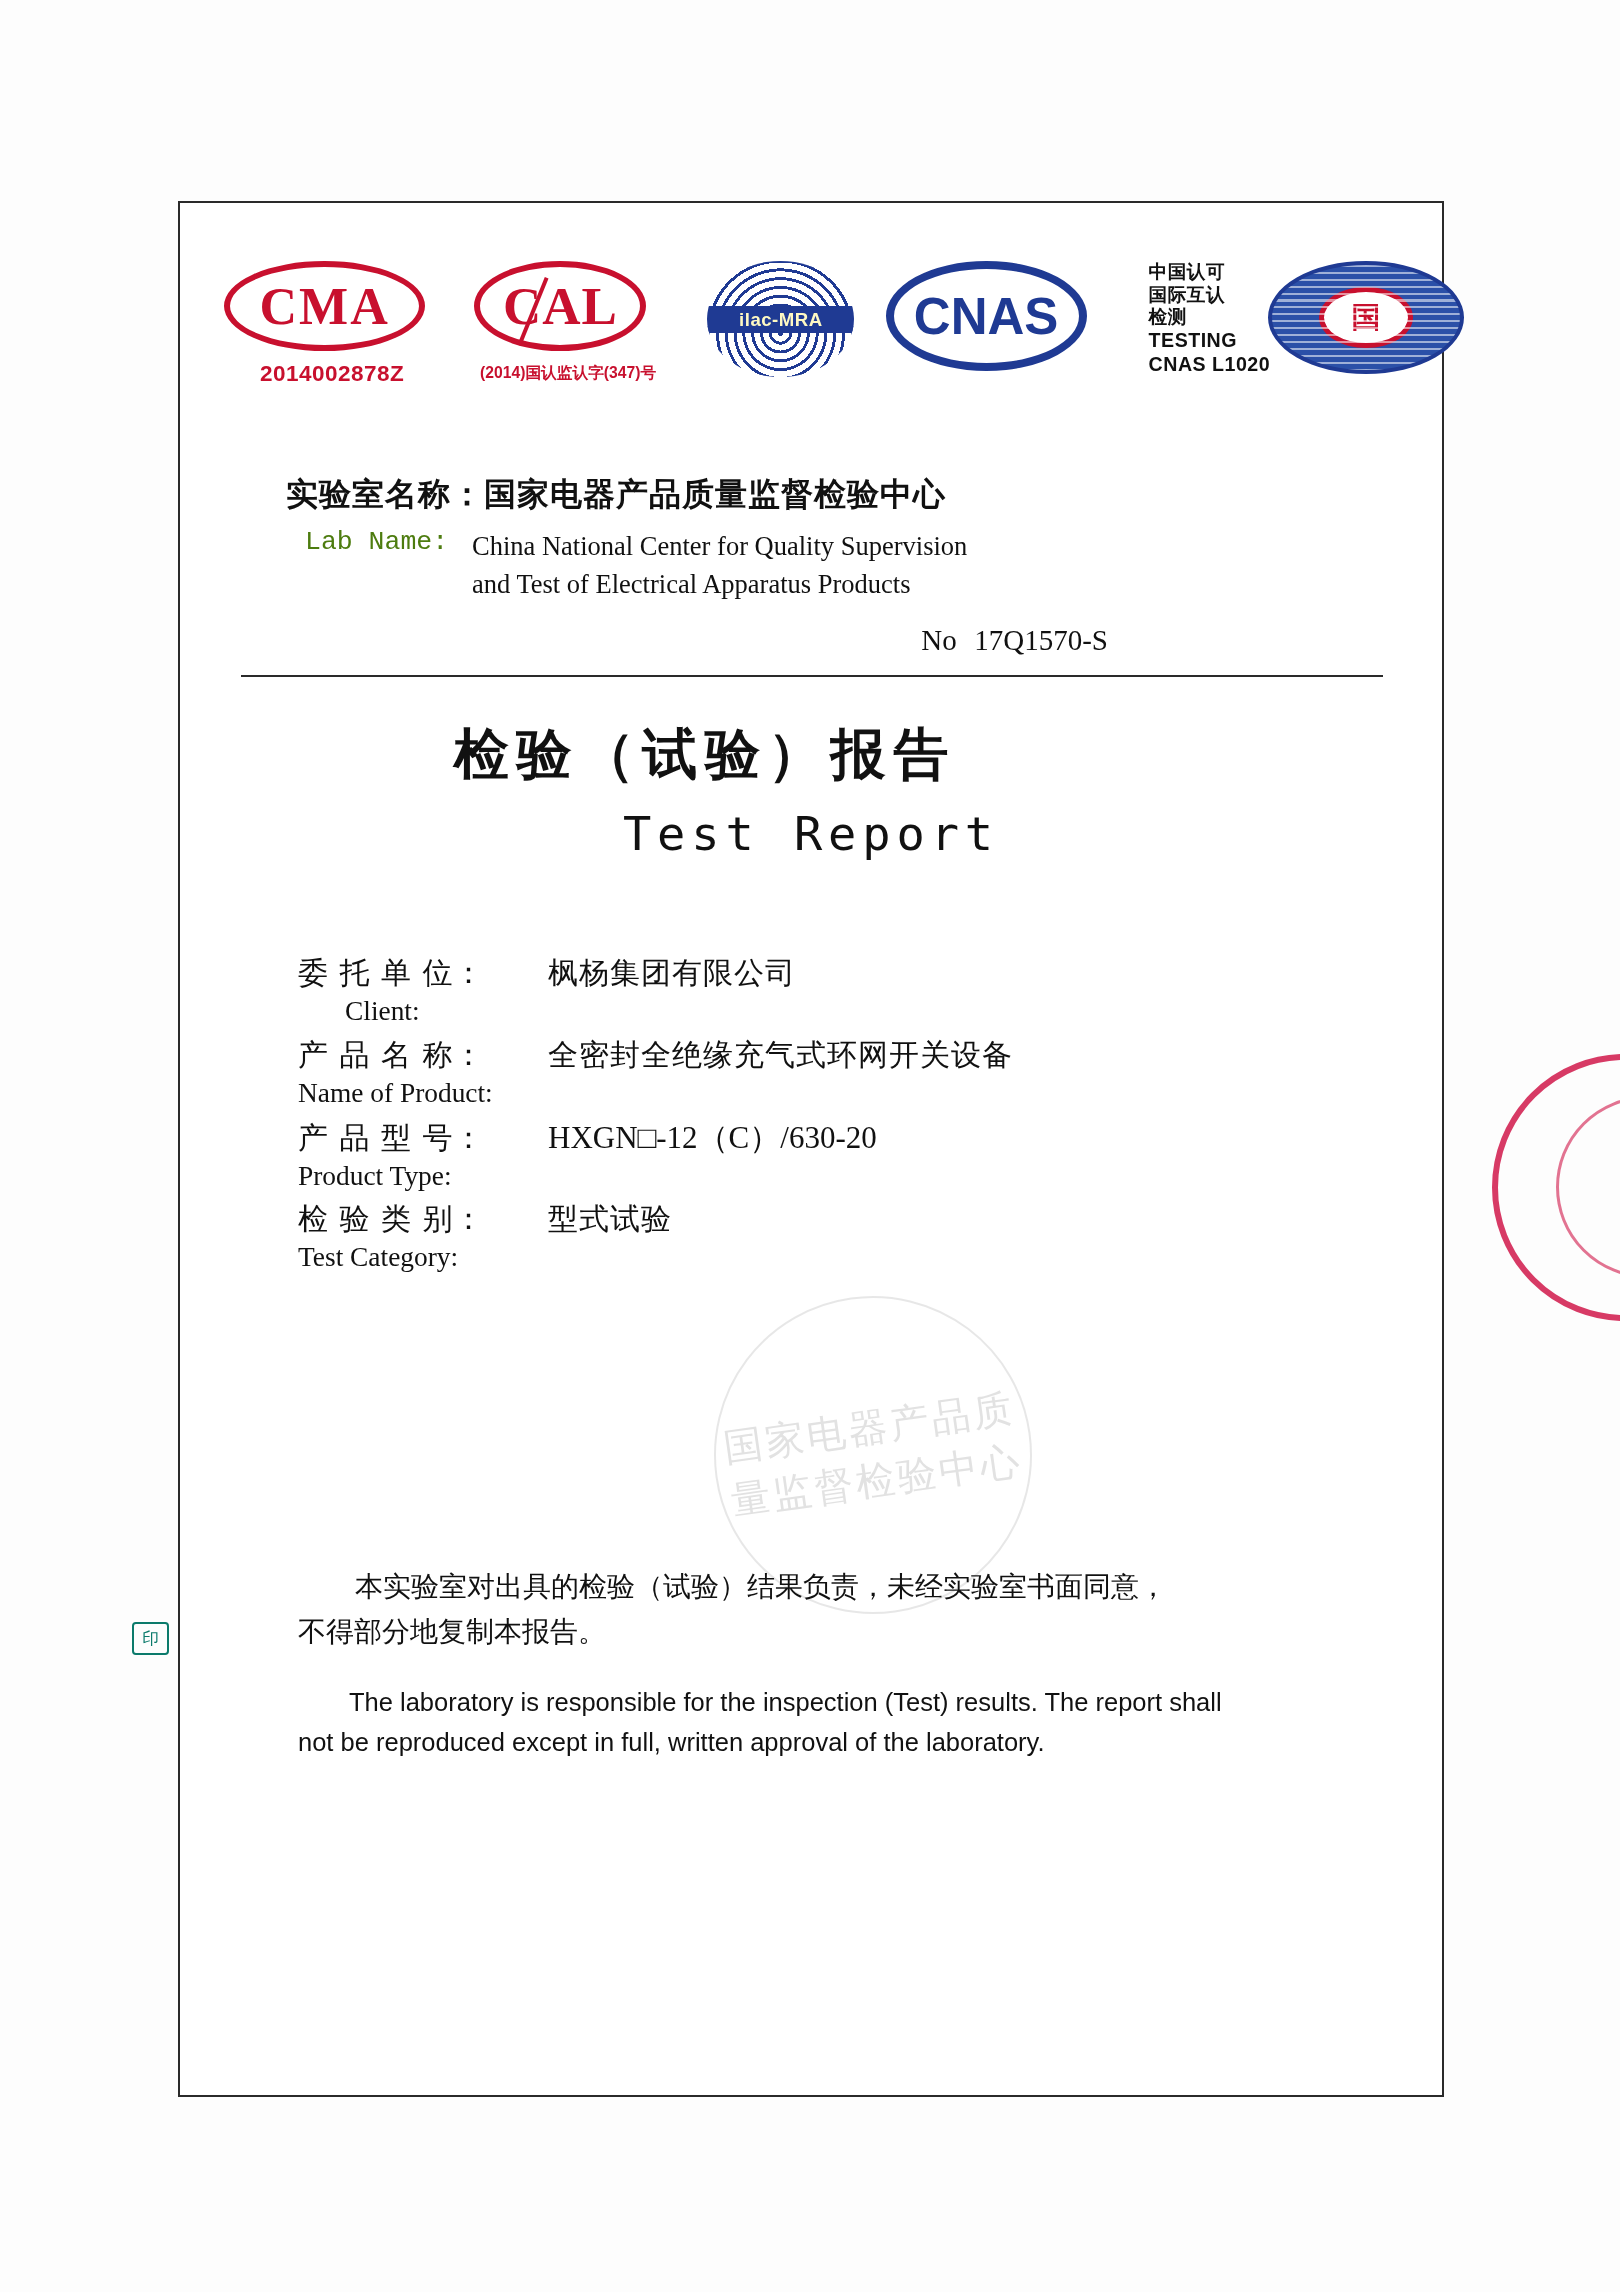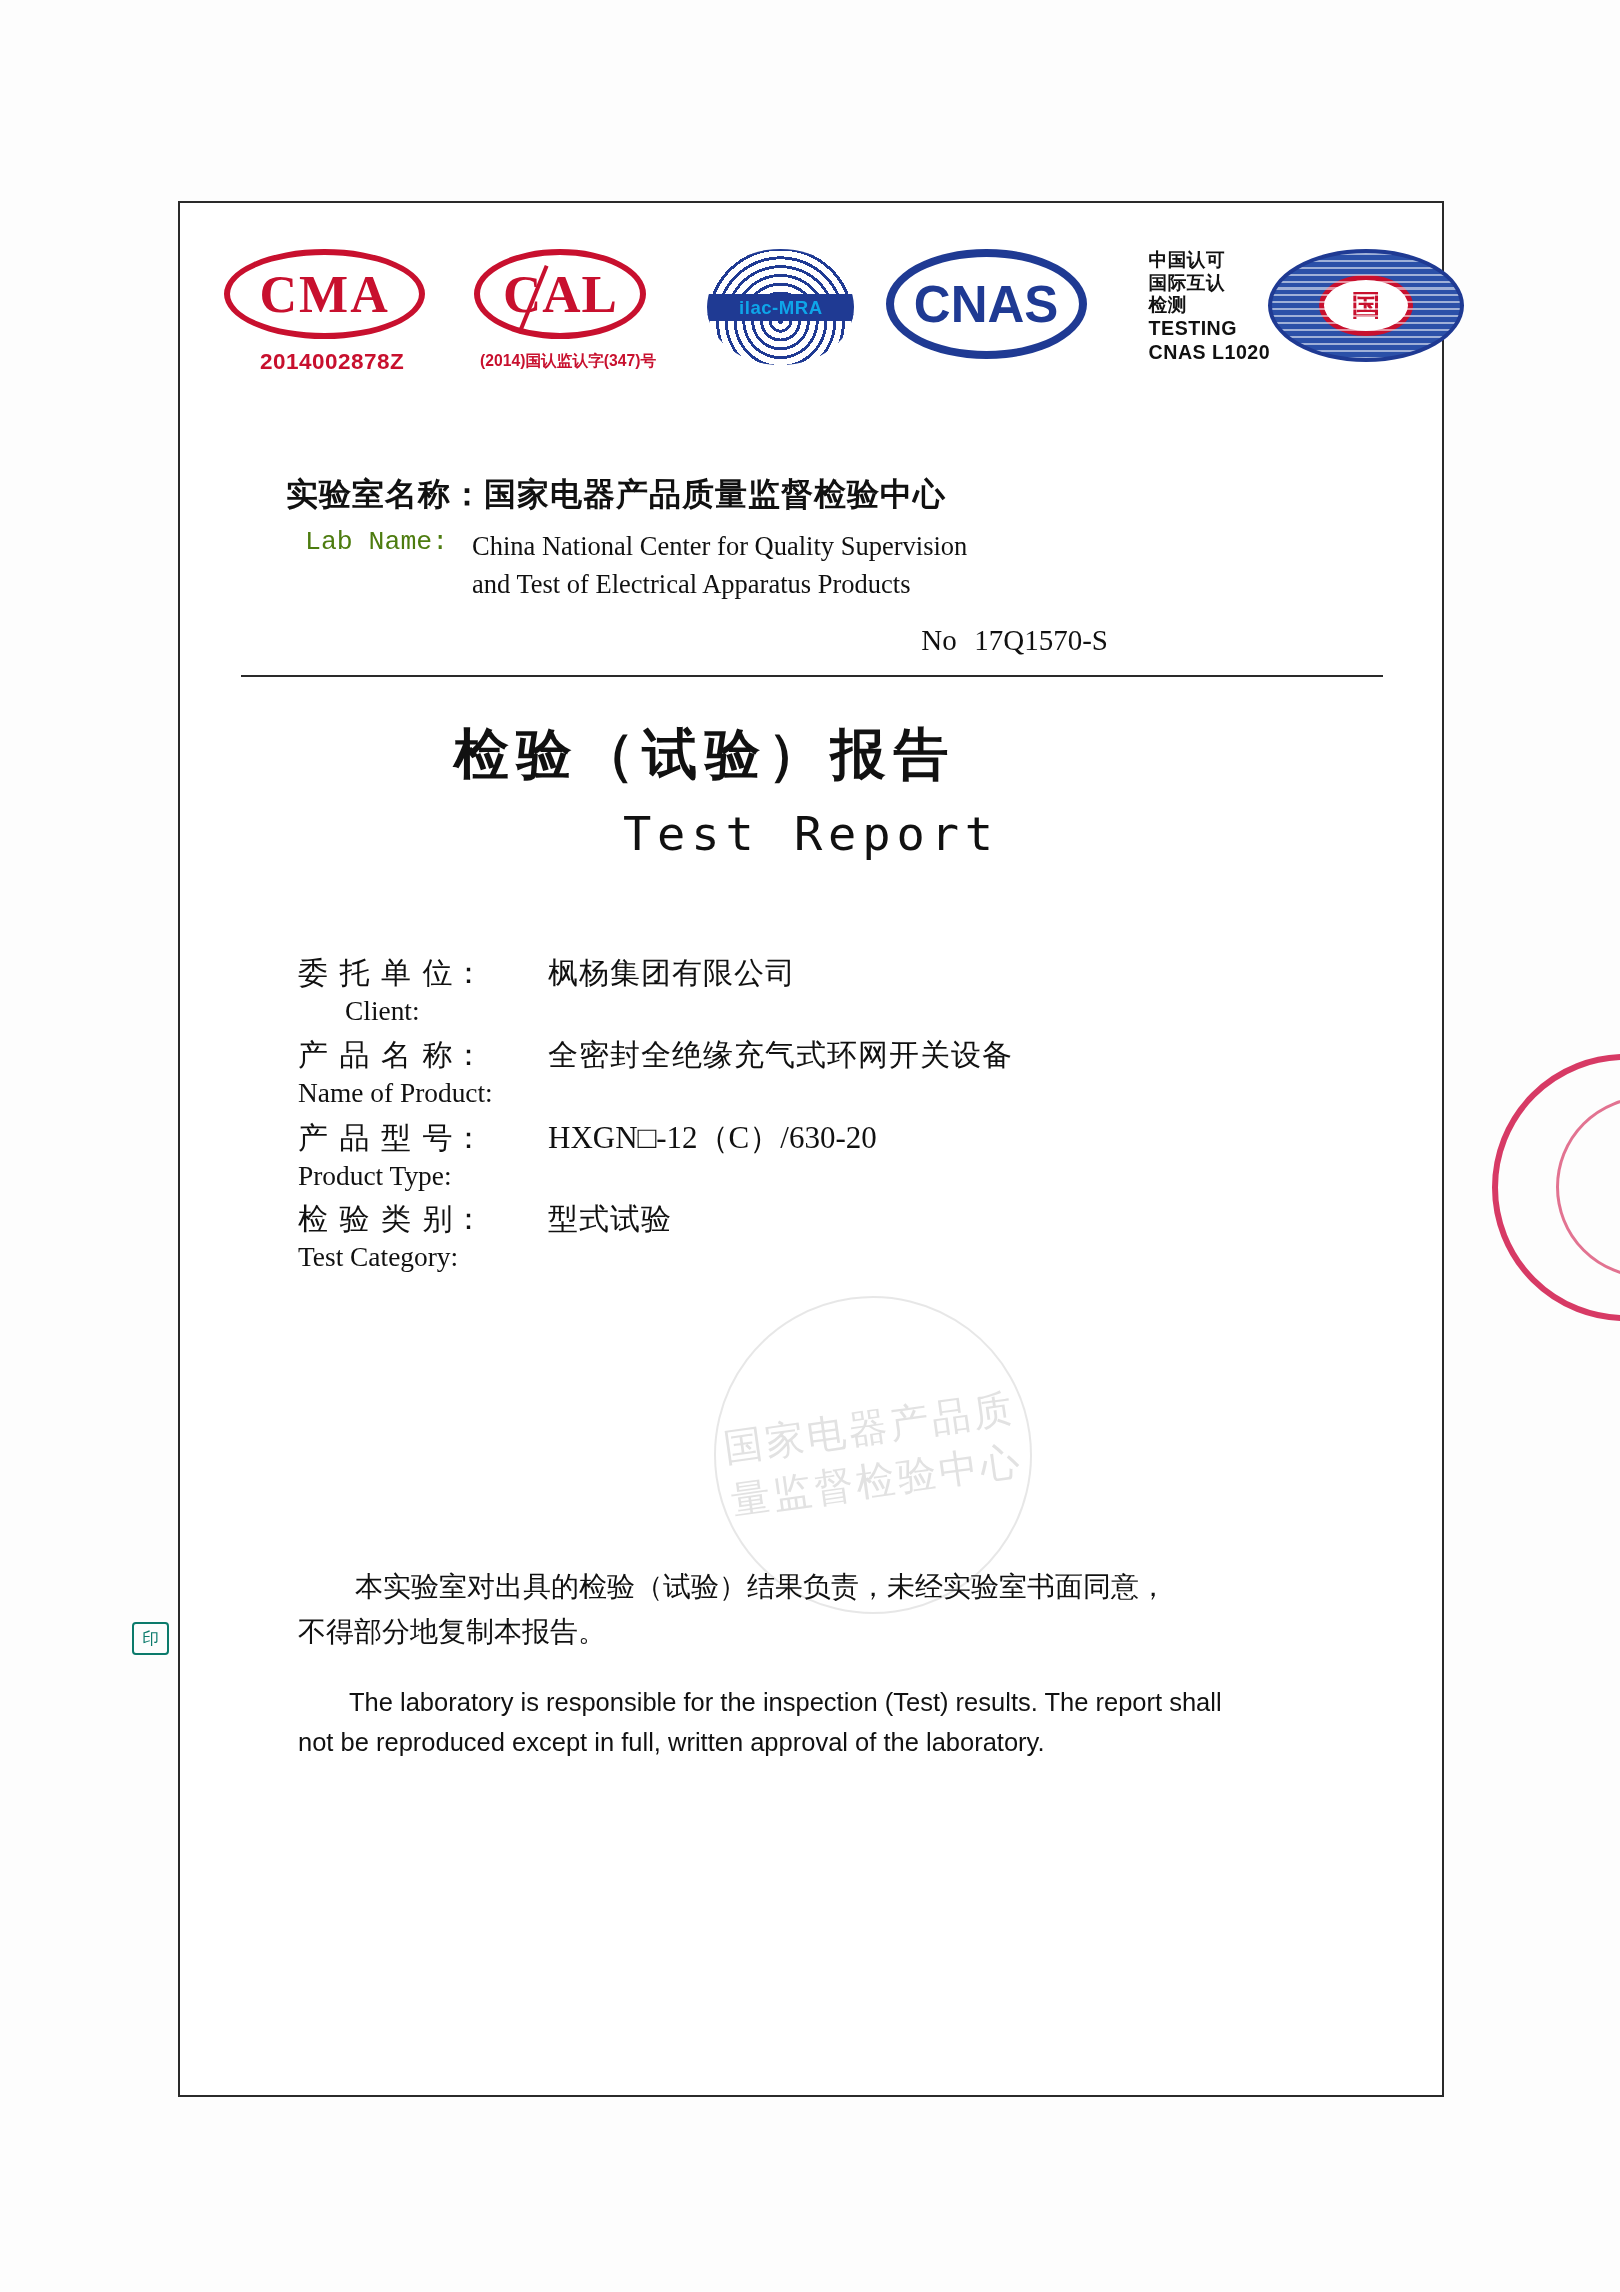--- a/index.html
+++ b/index.html
@@ -32,21 +32,21 @@
     width: 1262px;
     height: 1892px;
     border: 2px solid #2a2a2a;
     background: #ffffff;
   }
 
   
   .logo-row {
     position: absolute;
     left: 19.6px;
-    top: 46px;
+    top: 58px;
     width: 1225px;
     height: 181px;
   }
   .logo {
     position: absolute;
     top: 0;
   }
 
   
   .logo-cma { left: 24.5px; width: 216px; }
@@ -117,21 +117,21 @@
     background:
       repeating-radial-gradient(circle at 50% 62%, #1f3a93 0 2.9px, #ffffff 2.9px 8.8px);
     position: relative;
     overflow: hidden;
   }
   .ilac-band {
     position: absolute;
     left: 0; top: 45px;
     width: 147px; height: 27.4px;
     background: #1f3a93;
-    color: #0ea5e9;
+    color: #fef9c3;
     font-family: "Liberation Sans", sans-serif;
     font-weight: bold;
     font-size: 18.6px;
     display: flex;
     align-items: center;
     justify-content: center;
     letter-spacing: 0.5px;
   }
 
   

